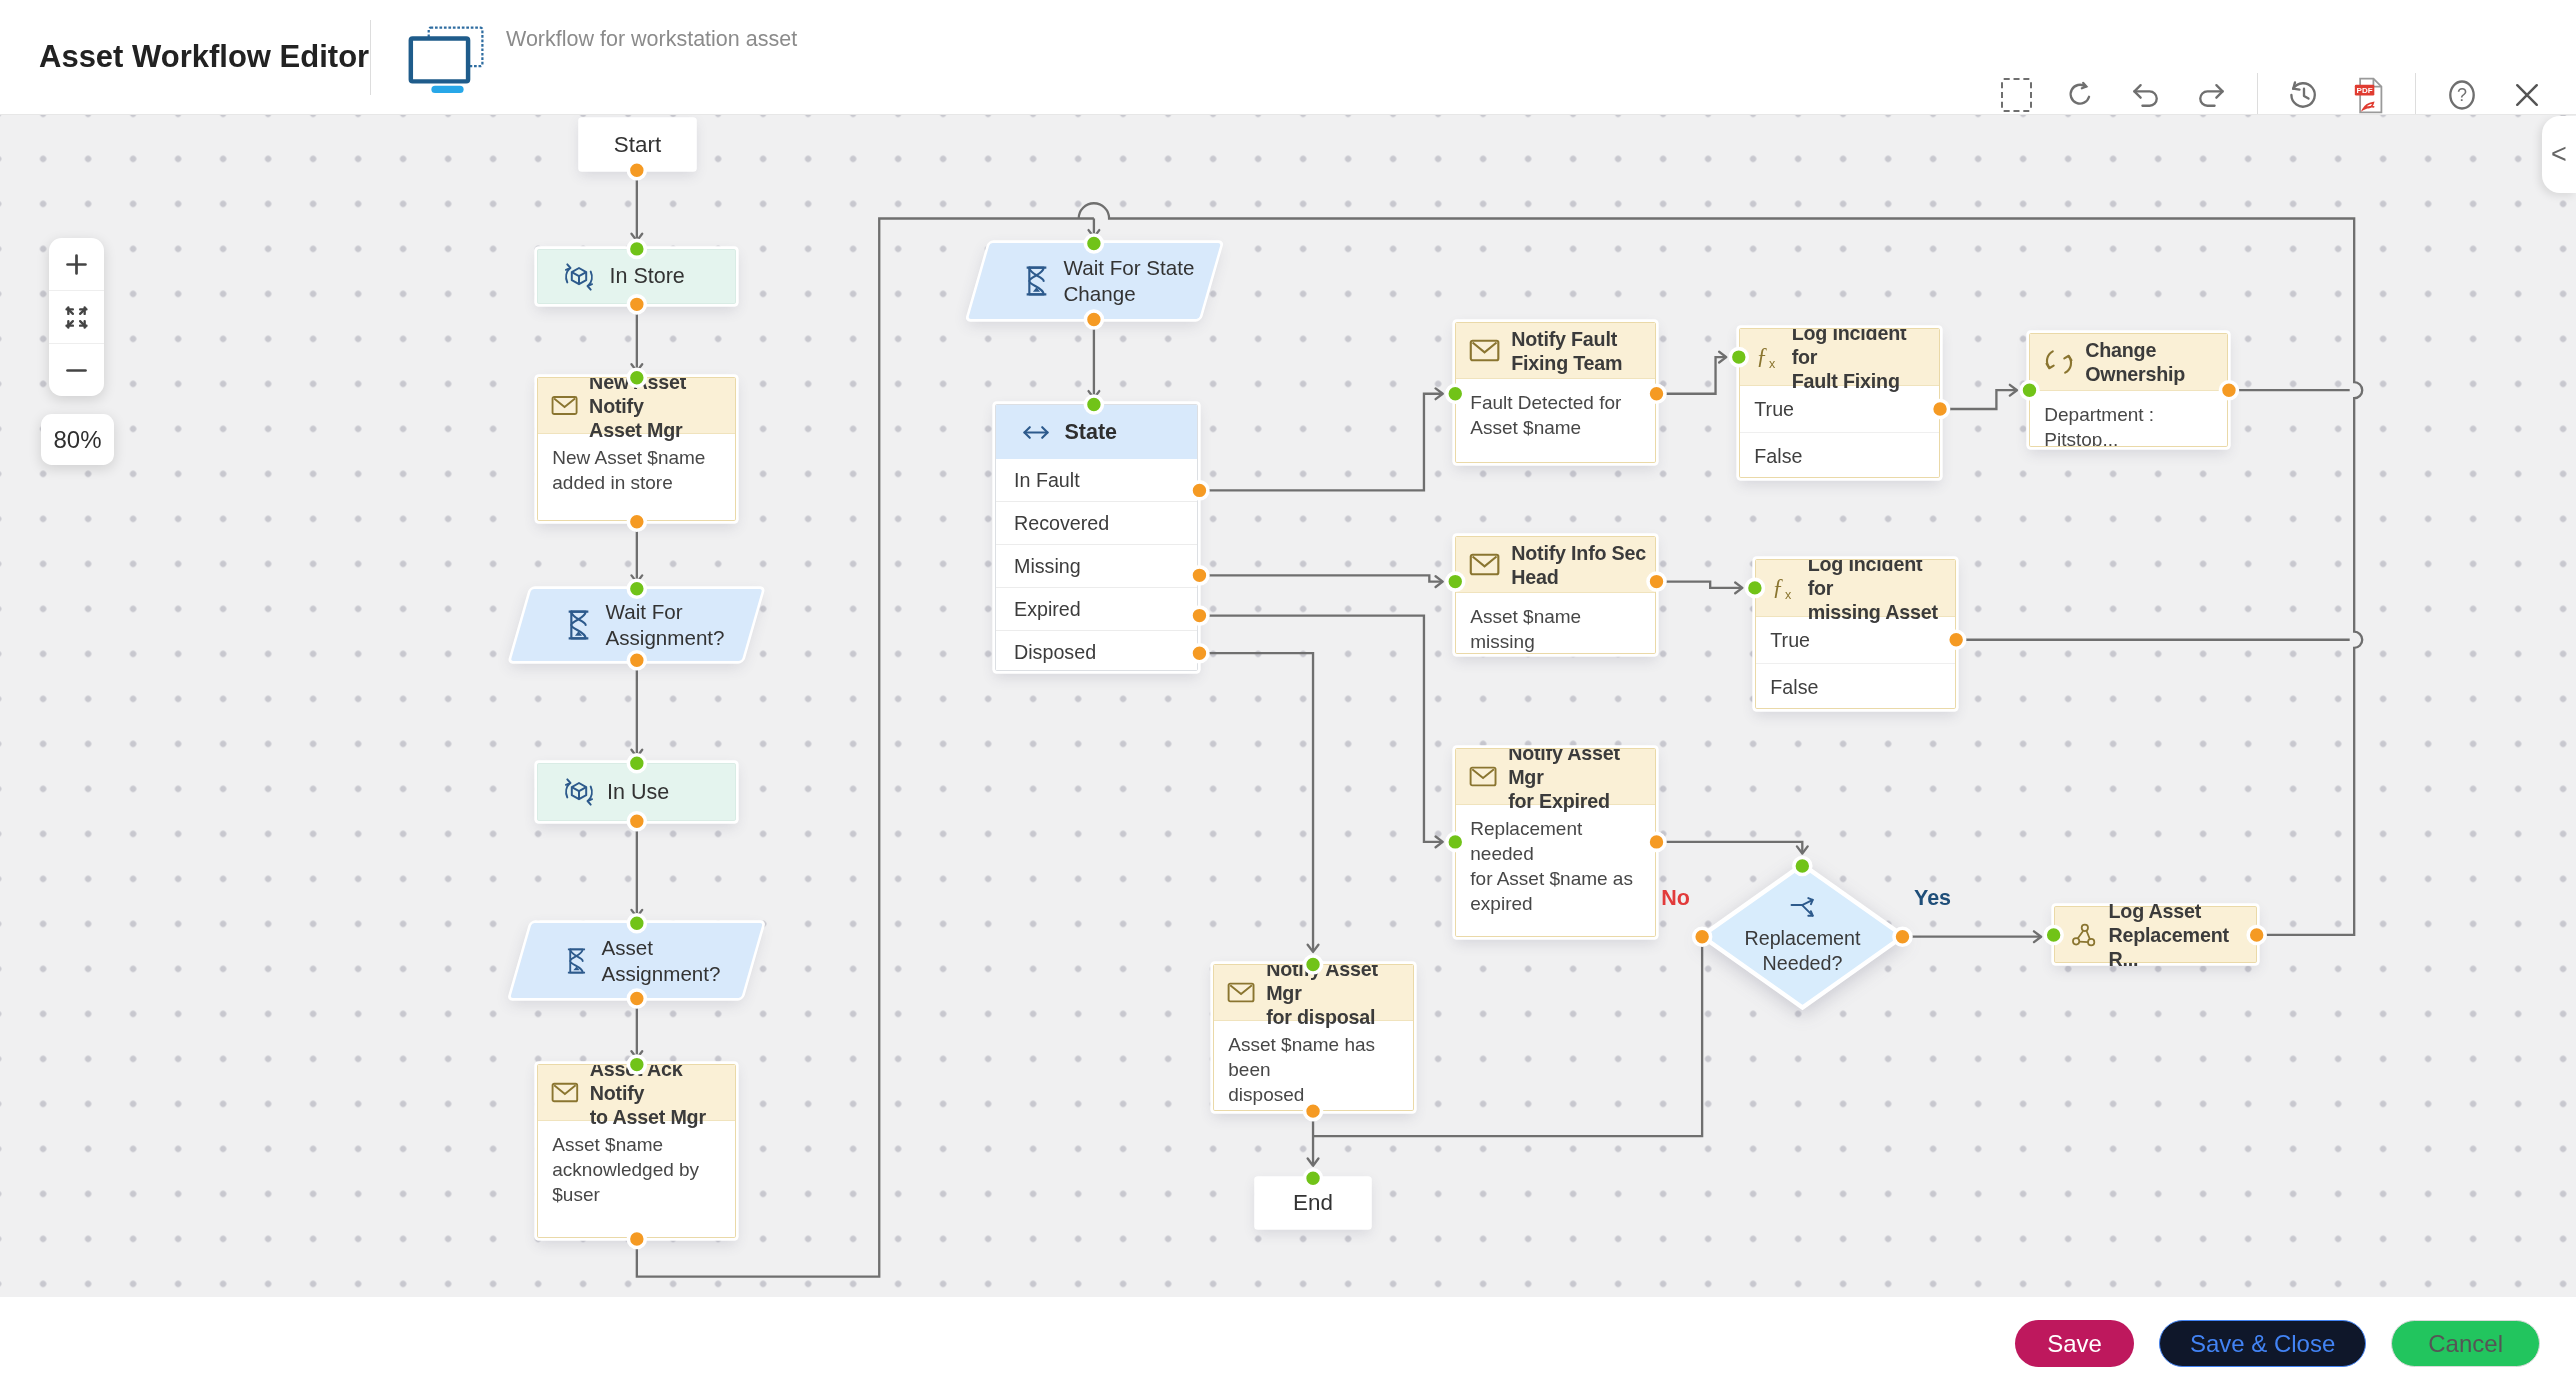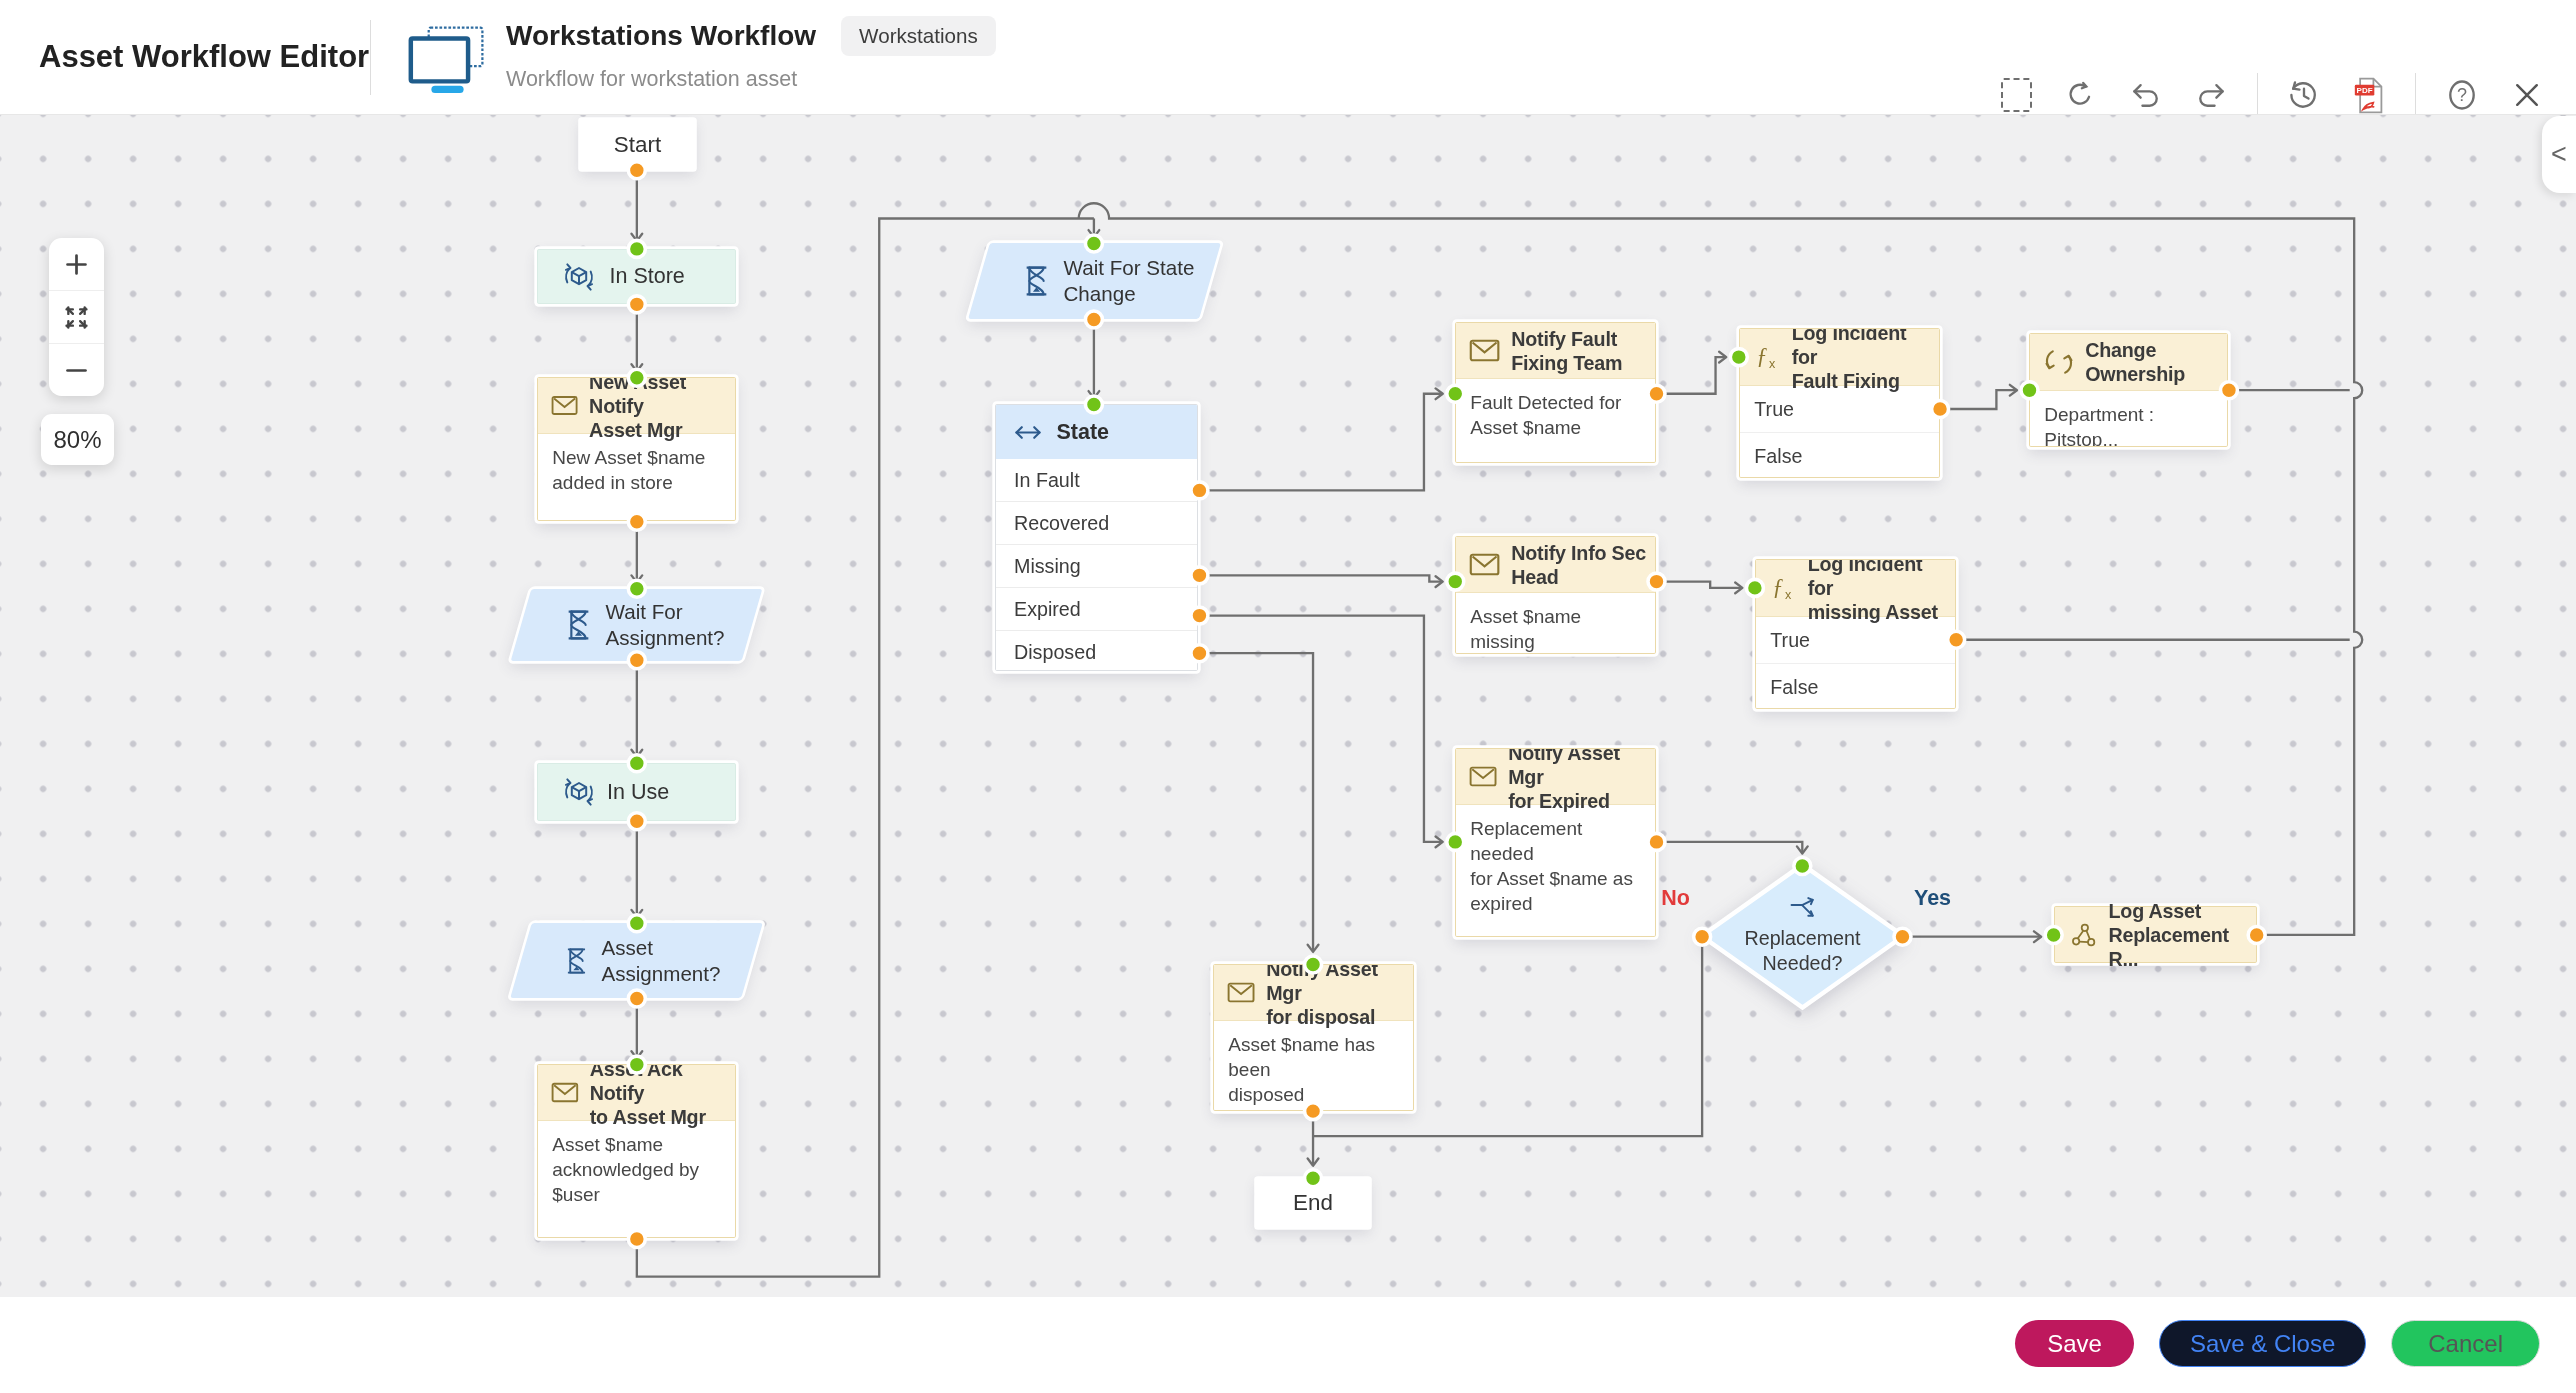--- a/index.html
+++ b/index.html
@@ -45,21 +45,21 @@
   .action .row:last-child{border-bottom:none;}
   .compact{background:#faf0d6;border:0.9px solid #ead9a8;border-radius:1.8px;display:flex;align-items:center;gap:10.7px;
     padding:0 9px 0 14.3px;box-sizing:border-box;box-shadow:0 0 0 2.7px #fff,0 5.4px 14.3px rgba(70,70,100,.16);}
   .compact .ttl{font-size:19.7px;font-weight:600;color:#3b3b3b;line-height:24px;white-space:pre-line;letter-spacing:-0.2px;}
   .wait{background:transparent;}
   .wait .para-bg{position:absolute;inset:0;transform:skewX(-16deg);background:#d8e9fb;border-radius:2.7px;
     box-shadow:0 0 0 2.7px #fff,0 5.4px 14.3px rgba(70,70,100,.16);}
   .wait .para-content{position:absolute;inset:0;display:flex;align-items:center;gap:12.5px;padding-left:43px;
     font-size:20.6px;font-weight:500;color:#333;line-height:26px;white-space:pre-line;}
   .switch{background:#fff;border:0.9px solid #dcdfe3;border-radius:1.8px;box-shadow:0 0 0 2.7px #fff,0 5.4px 14.3px rgba(70,70,100,.16);overflow:hidden;}
-  .switch .hd{background:#d8e9fb;display:flex;align-items:center;gap:12.5px;padding-left:16px;box-sizing:border-box;}
+  .switch .hd{background:#d8e9fb;display:flex;align-items:center;gap:12.5px;padding-left:24px;box-sizing:border-box;}
   .switch .hd .ttl{font-size:21.5px;font-weight:600;color:#2f2f2f;}
   .switch .row{display:flex;align-items:center;padding-left:18px;font-size:19.7px;color:#3c3c3c;border-bottom:0.9px solid #ececec;box-sizing:border-box;background:#fff;}
   .switch .row:last-child{border-bottom:none;}
   .decision{overflow:visible;}
   .decision svg.dshape{position:absolute;inset:0;overflow:visible;filter:drop-shadow(0 5.4px 9px rgba(70,70,100,.22));}
   .decision .dcontent{position:absolute;inset:0;display:flex;flex-direction:column;align-items:center;justify-content:center;gap:3.6px;
     font-size:19.7px;color:#3a3a3a;text-align:center;line-height:25px;white-space:pre-line;}
   .branch-label{position:absolute;font-size:21.5px;font-weight:700;z-index:15;}
 
   
@@ -401,24 +401,20 @@
 
   <div class="header">
     <div class="app-title">Asset Workflow Editor</div>
     <div class="hdr-divider"></div>
     <svg class="hdr-icon" viewBox="0 0 90 76">
       <rect x="24" y="3" width="60" height="43" rx="2" fill="#fff" stroke="#2e6ca0" stroke-width="2.5" stroke-dasharray="3 2"></rect>
       <rect x="4" y="15" width="64" height="48" rx="2" fill="#fff" stroke="#1f5c8b" stroke-width="5"></rect>
       <rect x="27" y="68" width="36" height="8" rx="4" fill="#27a7e8"></rect>
     </svg>
     <div class="hdr-titles">
-      <div class="hdr-row">
-        <span class="wf-title">Workstations Workflow</span>
-        <span class="wf-badge">Workstations</span>
-      </div>
       <div class="wf-sub">Workflow for workstation asset</div>
     </div>
     <div class="toolbar">
       <div class="tb-item">
           <div class="marquee"></div>
         </div>
       <div class="tb-item">
         <svg width="34" height="34" viewBox="0 0 38 38" fill="none" stroke="#6f6f6f" stroke-width="2.6" stroke-linecap="round">
           <path d="M28,21 a10.5,10.5 0 1 1 -4,-11.5"></path>
             <path d="M21.5,5.5 L25,9.5 L20,11.5"></path>

